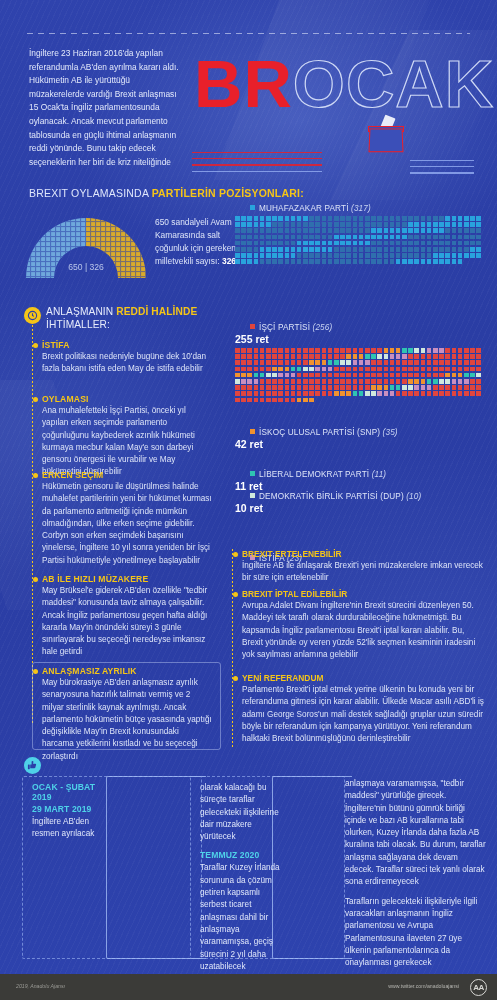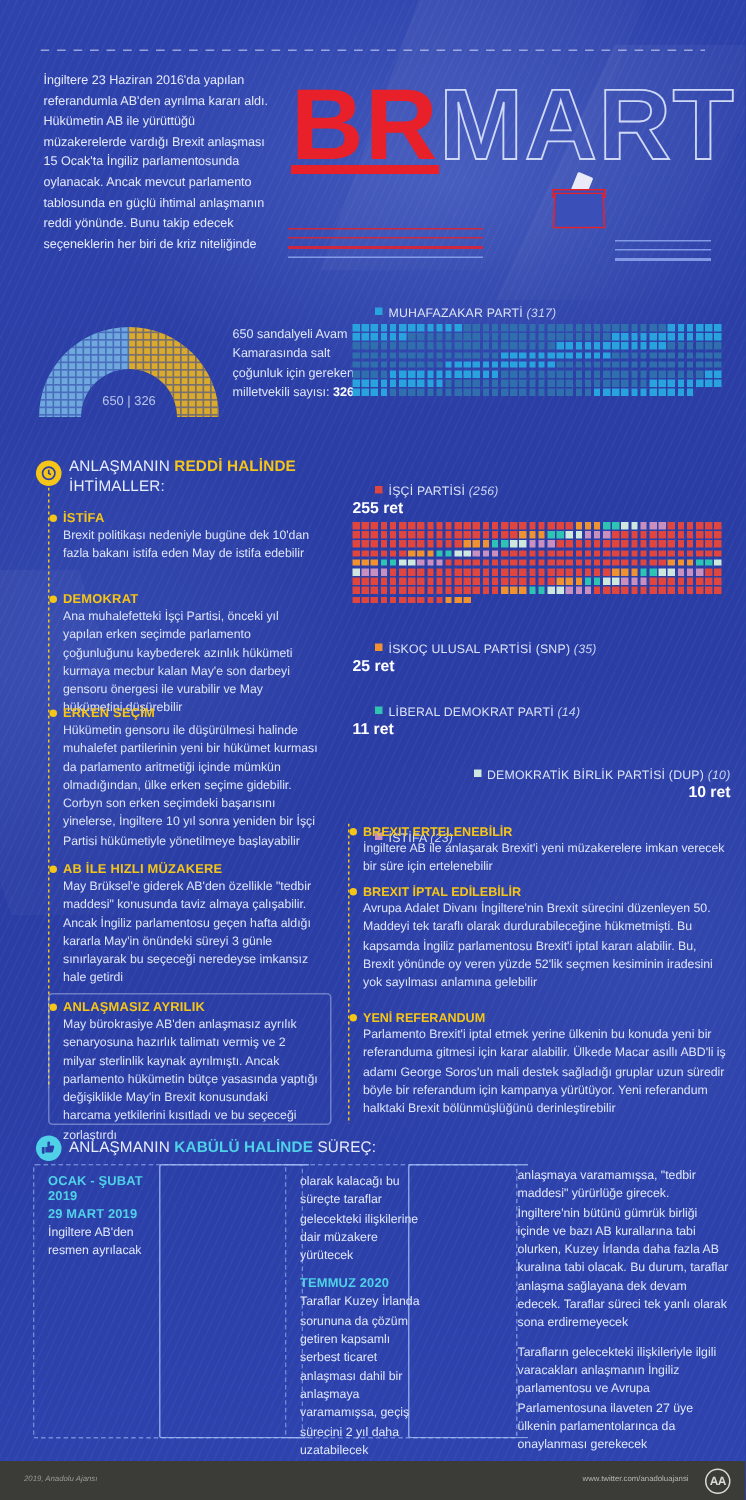--- a/index.html
+++ b/index.html
@@ -47,21 +47,21 @@
     color: #e3e9fb; font-size: 8.4px; line-height: 1.62;
   }
 
   
   .brexit-wrap { position: absolute; left: 188px; top: 48px; width: 290px; height: 120px; }
   .brexit-text {
     position: absolute; left: 6px; top: 2px;
     font-size: 67px; font-weight: bold; letter-spacing: 1px;
     line-height: 1;
   }
-  .br { color: #e8202a; text-decoration: underline; }
+  .br { color: #e8202a; }
   .exit {
     color: transparent;
     -webkit-text-stroke: 1.2px #cfd9f5;
   }
   .ballot-box { position: absolute; left: 178px; top: 68px; width: 42px; height: 38px; }
   .bb-body {
     position: absolute; left: 3px; top: 12px; width: 34px; height: 24px;
     background: #3b4fb8;
     border: 1.3px solid #e8202a;
     transform: perspective(60px) rotateX(8deg);
@@ -198,39 +198,42 @@
 <div id="page">
 
   <div class="bgshape" style="left:250px;top:-20px;width:150px;height:200px;transform:skewX(-20deg);"></div>
   <div class="bgshape" style="left:370px;top:30px;width:110px;height:170px;transform:skewX(-25deg);"></div>
   <div class="bgshape" style="left:-30px;top:380px;width:120px;height:230px;transform:skewX(18deg);"></div>
 
   <div class="dashrule"></div>
   <div class="intro">İngiltere 23 Haziran 2016'da yapılan referandumla AB'den ayrılma kararı aldı. Hükümetin AB ile yürüttüğü müzakerelerde vardığı Brexit anlaşması 15 Ocak'ta İngiliz parlamentosunda oylanacak. Ancak mevcut parlamento tablosunda en güçlü ihtimal anlaşmanın reddi yönünde. Bunu takip edecek seçeneklerin her biri de kriz niteliğinde</div>
 
   <div class="brexit-wrap">
-    <div class="brexit-text"><span class="br">BR</span><span class="exit">MART</span></div>
+    <div class="brexit-text"><span class="br">BR</span><span class="exit">OCAK</span></div>
     <div class="ballot-box">
       <div class="bb-paper"></div>
       <div class="bb-top"></div>
       <div class="bb-body"></div>
     </div>
     <div class="lines-left">
       <div class="line-r"></div>
         <div class="line-r"></div>
         <div class="line-r"></div>
         <div class="line-b"></div>
     </div>
     <div class="lines-right">
       <div class="line-b"></div>
         <div class="line-b"></div>
         <div class="line-b"></div>
     </div>
   </div>
 
+  <div class="sec-head" style="left:29px;top:187px;">
+    <span>BREXIT OYLAMASINDA </span><b>PARTİLERİN POZİSYONLARI:</b>
+  </div>
 
   <div class="arc">
     <svg width="128" height="70" viewBox="0 0 128 70">
       <defs>
         <clipPath id="arcclip">
           <path d="M4,70 A60,60 0 0 1 124,70 L96,70 A32,32 0 0 0 32,70 Z"></path>
         </clipPath>
       </defs>
       <g clip-path="url(#arcclip)">
         <rect x="0" y="0" width="64" height="70" fill="#6fa8dc"></rect>
@@ -939,27 +942,27 @@
           <span class="cell" style="background: rgb(224, 69, 62);"></span>
           <span class="cell" style="background: rgb(224, 69, 62);"></span>
           <span class="cell" style="background: rgb(224, 69, 62);"></span>
           <span class="cell" style="background: rgb(240, 146, 47);"></span>
           <span class="cell" style="background: rgb(240, 146, 47);"></span>
           <span class="cell" style="background: rgb(240, 146, 47);"></span>
         </div>
       </div>
       <div class="party" style="left: 235px; top: 428px; width: 252px;">
         <div class="plabel"><span class="sw" style="background: rgb(240, 146, 47);"></span><span>İSKOÇ ULUSAL PARTİSİ (SNP) </span><i>(35)</i></div>
-        <div class="pval">25 ret</div>
+        <div class="pval">42 ret</div>
       </div>
       <div class="party" style="left: 235px; top: 470px; width: 252px;">
-        <div class="plabel"><span class="sw" style="background: rgb(47, 196, 178);"></span><span>LİBERAL DEMOKRAT PARTİ </span><i>(14)</i></div>
+        <div class="plabel"><span class="sw" style="background: rgb(47, 196, 178);"></span><span>LİBERAL DEMOKRAT PARTİ </span><i>(11)</i></div>
         <div class="pval">11 ret</div>
       </div>
-      <div class="party" style="left: 235px; top: 512px; width: 252px; text-align: right;">
+      <div class="party" style="left: 235px; top: 492px; width: 252px;">
         <div class="plabel"><span class="sw" style="background: rgb(207, 232, 221);"></span><span>DEMOKRATİK BİRLİK PARTİSİ (DUP) </span><i>(10)</i></div>
         <div class="pval">10 ret</div>
       </div>
       <div class="party" style="left: 235px; top: 554px; width: 252px;">
         <div class="plabel"><span class="sw" style="background: rgb(201, 143, 191);"></span><span>İSTİFA </span><i>(23)</i></div>
       </div>
     </div>
 
   <div class="badge badge-y" style="left:24px;top:307px;">
     <svg width="11" height="11" viewBox="0 0 24 24" fill="none" stroke="#2b3fa8" stroke-width="2.4">
@@ -973,21 +976,21 @@
   </div>
   <div class="vline" style="left:32px;top:325px;height:400px;"></div>
   <div id="reject-items">
       <div class="item" style="left: 42px; top: 340px; width: 170px;">
         <span class="dot"></span>
         <h4>İSTİFA</h4>
         <p>Brexit politikası nedeniyle bugüne dek 10'dan fazla bakanı istifa eden May de istifa edebilir</p>
       </div>
       <div class="item" style="left: 42px; top: 394px; width: 170px;">
         <span class="dot"></span>
-        <h4>DEMOKRAT</h4>
+        <h4>OYLAMASI</h4>
         <p>Ana muhalefetteki İşçi Partisi, önceki yıl yapılan erken seçimde parlamento çoğunluğunu kaybederek azınlık hükümeti kurmaya mecbur kalan May'e son darbeyi gensoru önergesi ile vurabilir ve May hükümetini düşürebilir</p>
       </div>
       <div class="item" style="left: 42px; top: 470px; width: 170px;">
         <span class="dot"></span>
         <h4>ERKEN SEÇİM</h4>
         <p>Hükümetin gensoru ile düşürülmesi halinde muhalefet partilerinin yeni bir hükümet kurması da parlamento aritmetiği içinde mümkün olmadığından, ülke erken seçime gidebilir. Corbyn son erken seçimdeki başarısını yinelerse, İngiltere 10 yıl sonra yeniden bir İşçi Partisi hükümetiyle yönetilmeye başlayabilir</p>
       </div>
       <div class="item" style="left: 42px; top: 574px; width: 170px;">
         <span class="dot"></span>
         <h4>AB İLE HIZLI MÜZAKERE</h4>
@@ -1019,23 +1022,20 @@
         <p>Parlamento Brexit'i iptal etmek yerine ülkenin bu konuda yeni bir referanduma gitmesi için karar alabilir. Ülkede Macar asıllı ABD'li iş adamı George Soros'un mali destek sağladığı gruplar uzun süredir böyle bir referandum için kampanya yürütüyor. Yeni referandum halktaki Brexit bölünmüşlüğünü derinleştirebilir</p>
       </div>
     </div>
 
   <div class="badge badge-c" style="left:24px;top:757px;">
     <svg width="11" height="11" viewBox="0 0 24 24" fill="#2b3fa8">
       <path d="M7 10h3V4a2 2 0 0 1 4 0c0 2-1 4-1 4h5a2 2 0 0 1 2 2l-2 7a2 2 0 0 1-2 1H7z"></path>
       <rect x="2" y="10" width="4" height="10" rx="1"></rect>
     </svg>
   </div>
-  <div class="panel-head" style="left:46px;top:760px;width:300px;">
-    <span>ANLAŞMANIN </span><b style="color:#4fd2e8;">KABÜLÜ HALİNDE</b><span> SÜREÇ:</span>
-  </div>
 
   <div class="dashbox" style="left:22px;top:776px;width:180px;height:183px;"></div>
   <div class="solidbox" style="left:106px;top:776px;width:100px;height:183px;"></div>
   <div class="dashbox" style="left:190px;top:776px;width:155px;height:183px;"></div>
   <div class="solidbox" style="left:272px;top:776px;width:80px;height:183px;"></div>
 
   <div id="timeline-cols">
       <div class="tl-col" style="left: 32px; top: 782px; width: 78px;">
         <h5>OCAK - ŞUBAT 2019</h5>
         <h5>29 MART 2019</h5>

